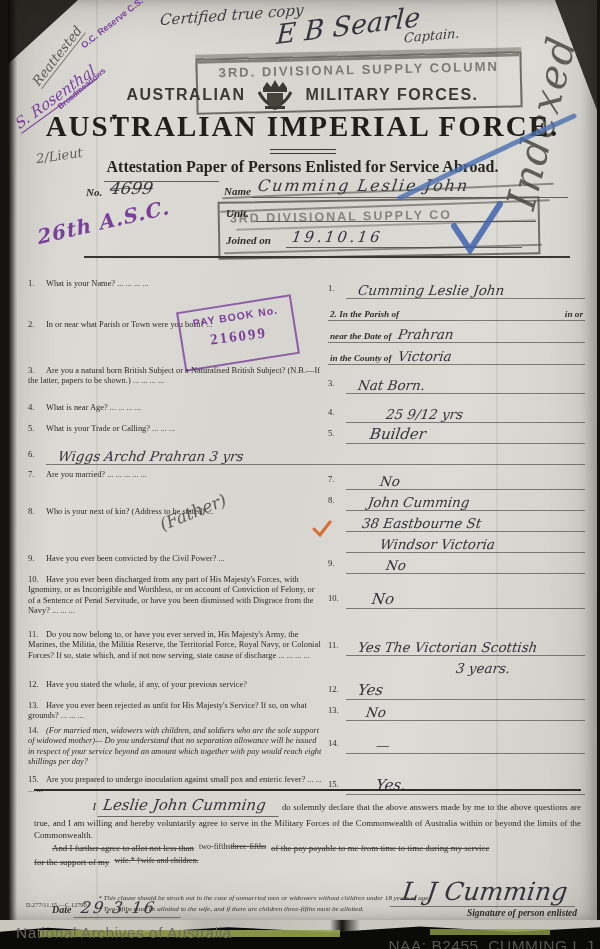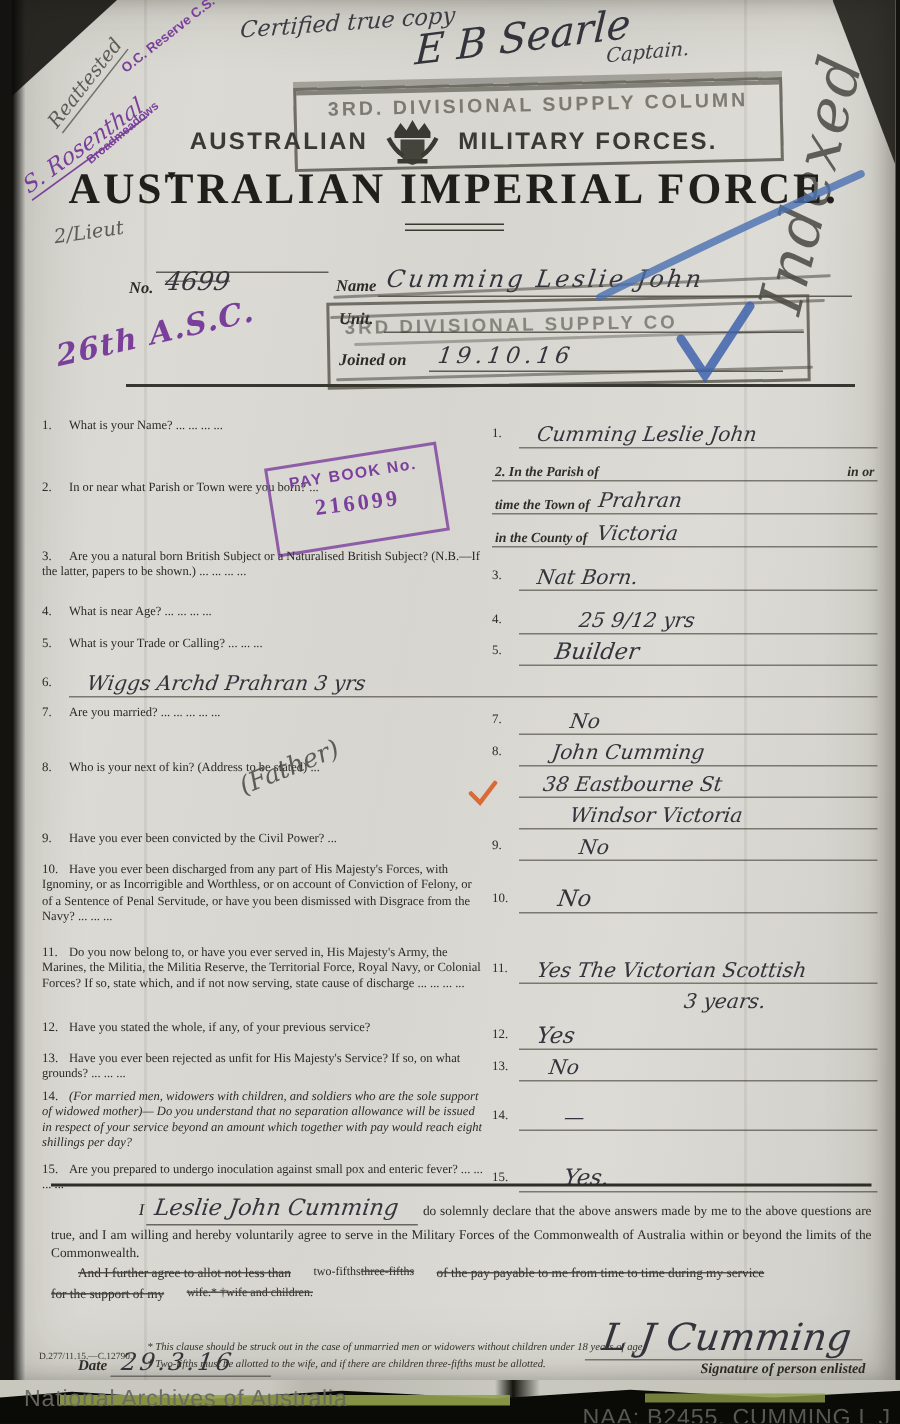--- a/index.html
+++ b/index.html
@@ -65,21 +65,21 @@
   .paybook .pb1{display:block;text-align:center;margin-top:5px;font-family:"Liberation Sans",sans-serif;
            font-weight:bold;font-size:10.5px;letter-spacing:1px;}
   .paybook .pb2{display:block;text-align:center;margin-top:6px;font-size:15px;font-weight:bold;letter-spacing:2px;
            transform:rotate(2deg);}
 
   
   .decl{position:absolute;left:26px;right:16px;top:789px;border-top:2.5px solid #2e2d26;padding-top:4px;}
   .decl-p{font-size:8.9px;line-height:1.4;text-align:justify;color:#2c2b25;}
   .decl-p .lead{display:inline-block;width:56px;}
   .decl-name{font-size:15px;border-bottom:1.4px solid rgba(58,56,48,.7);padding:0 14px 0 4px;}
-  .allot{display:flex;align-items:center;gap:15px;font-size:8.9px;color:#2c2b25;margin-top:1px;flex-wrap:wrap;}
+  .allot{display:flex;align-items:flex-start;gap:5px;font-size:8.9px;color:#2c2b25;margin-top:1px;flex-wrap:wrap;}
   .struck{text-decoration:line-through;text-decoration-color:rgba(70,68,60,.9);}
   .frac{display:flex;font-size:8px;line-height:1.05;text-align:center;}
   .datesig{display:flex;justify-content:space-between;align-items:flex-end;margin-top:10px;padding-left:18px;}
   .sigblock{text-align:right;padding-right:4px;}
   .sig-hw{font-size:25px;border-bottom:1.2px solid rgba(58,56,48,.6);padding:0 10px;}
   .sig-cap{font-style:italic;font-weight:bold;font-size:9.5px;color:#2c2b25;margin-top:1px;}
 
   .footnotes{position:absolute;left:18px;right:12px;top:893px;display:flex;gap:10px;align-items:flex-start;}
   .formno{font-size:6.3px;color:#3a392f;margin-top:8px;white-space:nowrap;}
   .fnlines{font-style:italic;font-size:7.1px;line-height:1.5;color:#33322b;}
@@ -123,20 +123,21 @@
         <path d="M12 15 h16 v8 c0 5-4 8-8 9 c-4-1-8-4-8-9z" fill="#45443c"></path>
         <path d="M4 14 q4 8 10 12 M36 14 q-4 8-10 12" stroke="#3a3933" stroke-width="3" fill="none"></path>
         <rect x="10" y="28" width="20" height="3" fill="#3a3933"></rect>
       </svg>
       <span class="forces-txt">MILITARY FORCES.</span>
     </div>
 
     <span class="pointer">▼</span>
     <div class="main-title">AUSTRALIAN IMPERIAL FORCE.</div>
     <div class="title-rule"></div>
+    <div class="subtitle">Attestation Paper of Persons Enlisted for Service Abroad.</div>
 
     <span class="abs field-label" style="left:78px;top:186px">No.</span>
     <span class="abs hw" style="left:102px;top:178px;font-size:17px;text-decoration:line-through;text-decoration-color:rgba(60,58,52,.6)">4699</span>
     <div class="u-line" style="left:96px;top:181px;width:115px"></div>
 
     <span class="abs field-label" style="left:216px;top:185px">Name</span>
     <span class="abs hw" style="left:250px;top:176px;font-size:16px;letter-spacing:2px">Cumming Leslie John</span>
     <div class="u-line" style="left:244px;top:197px;width:316px"></div>
 
     <div class="unit-stampbox">
@@ -182,21 +183,21 @@
       <div class="qrow" style="min-height:62px">
         <div class="qleft" style="padding-top:20px"><span class="qnum">2.</span><span>In or near what Parish or Town were you born?      ...</span></div>
         <div class="qright">
             <div class="alines">
           <div class="q2line">
                 <span class="plabel" style="font-size:9.2px">2. In the Parish of</span>
                 <span style="flex:1"></span>
                 <span class="plabel" style="font-size:9.2px">in or</span>
               </div>
           <div class="q2line">
-                <span class="plabel" style="font-size:9.2px">time the Town of</span>
+                <span class="plabel" style="font-size:9.2px">near the Date of</span>
                 <span class="hw">Prahran</span>
               </div>
           <div class="q2line">
                 <span class="plabel" style="font-size:9.2px">in the County of</span>
                 <span class="hw">Victoria</span>
               </div>
         </div>
           </div>
         <div class="paybook">
           <span class="pb1">PAY BOOK No.</span>

